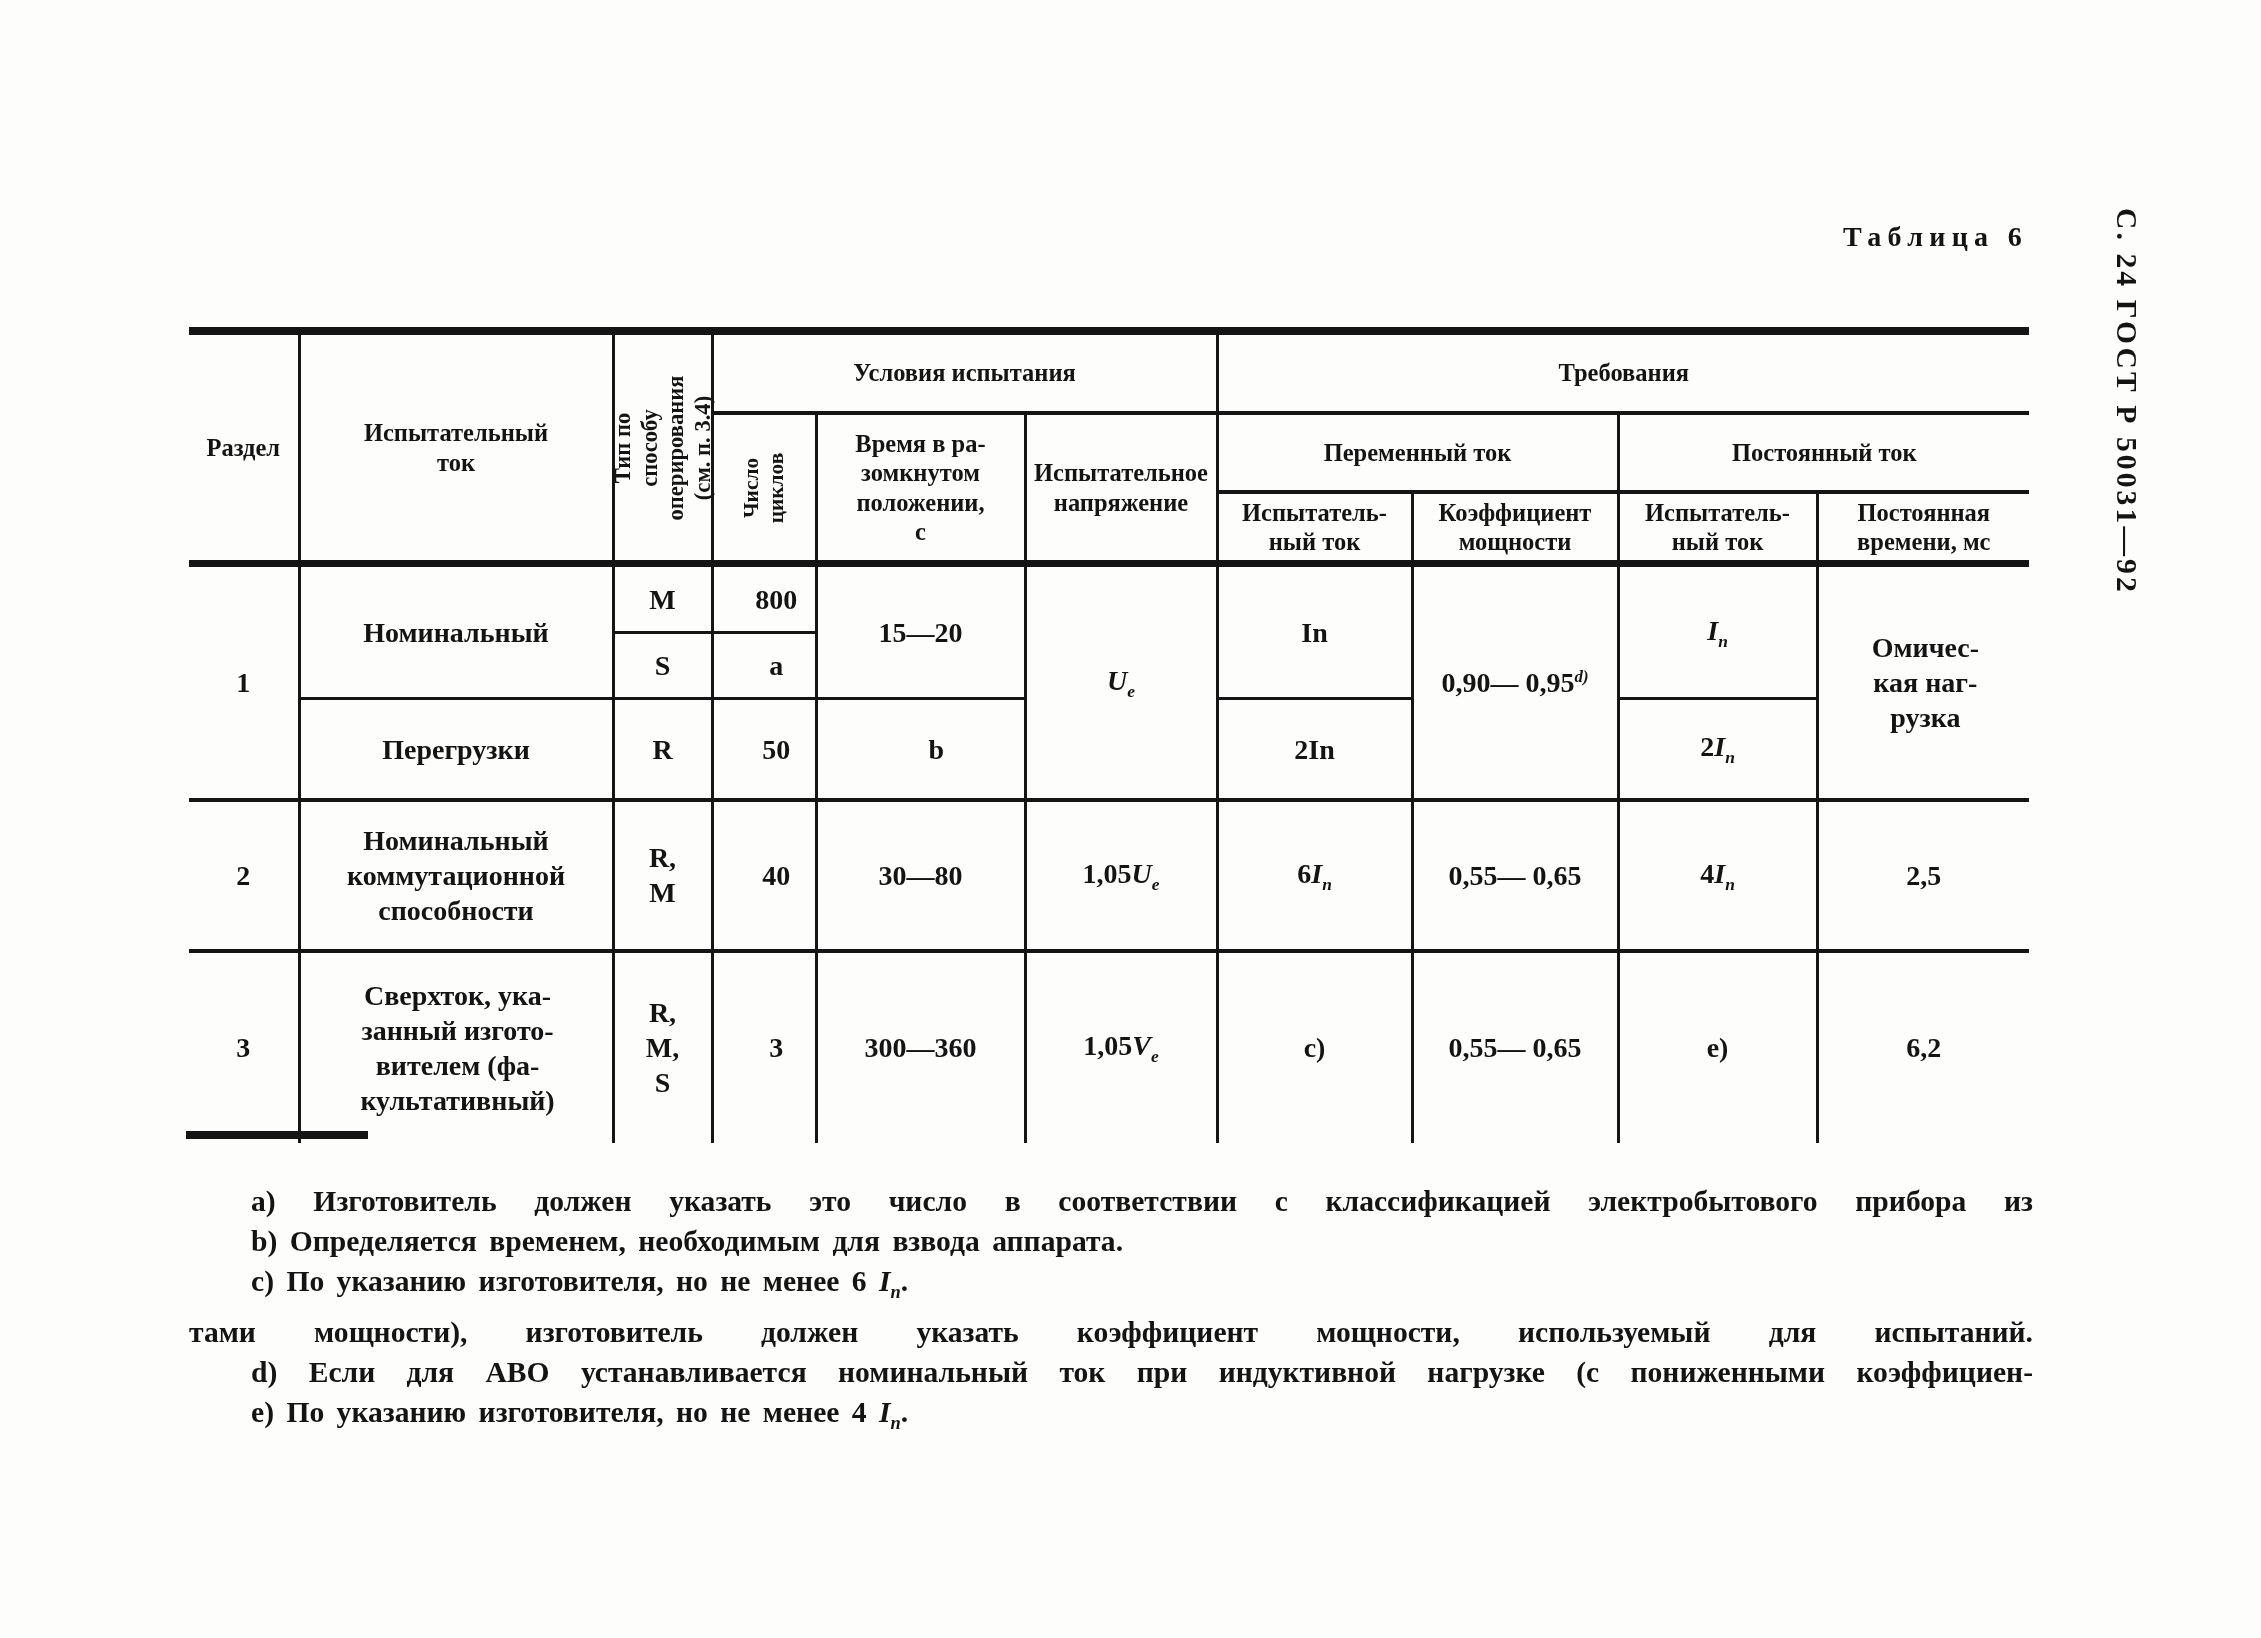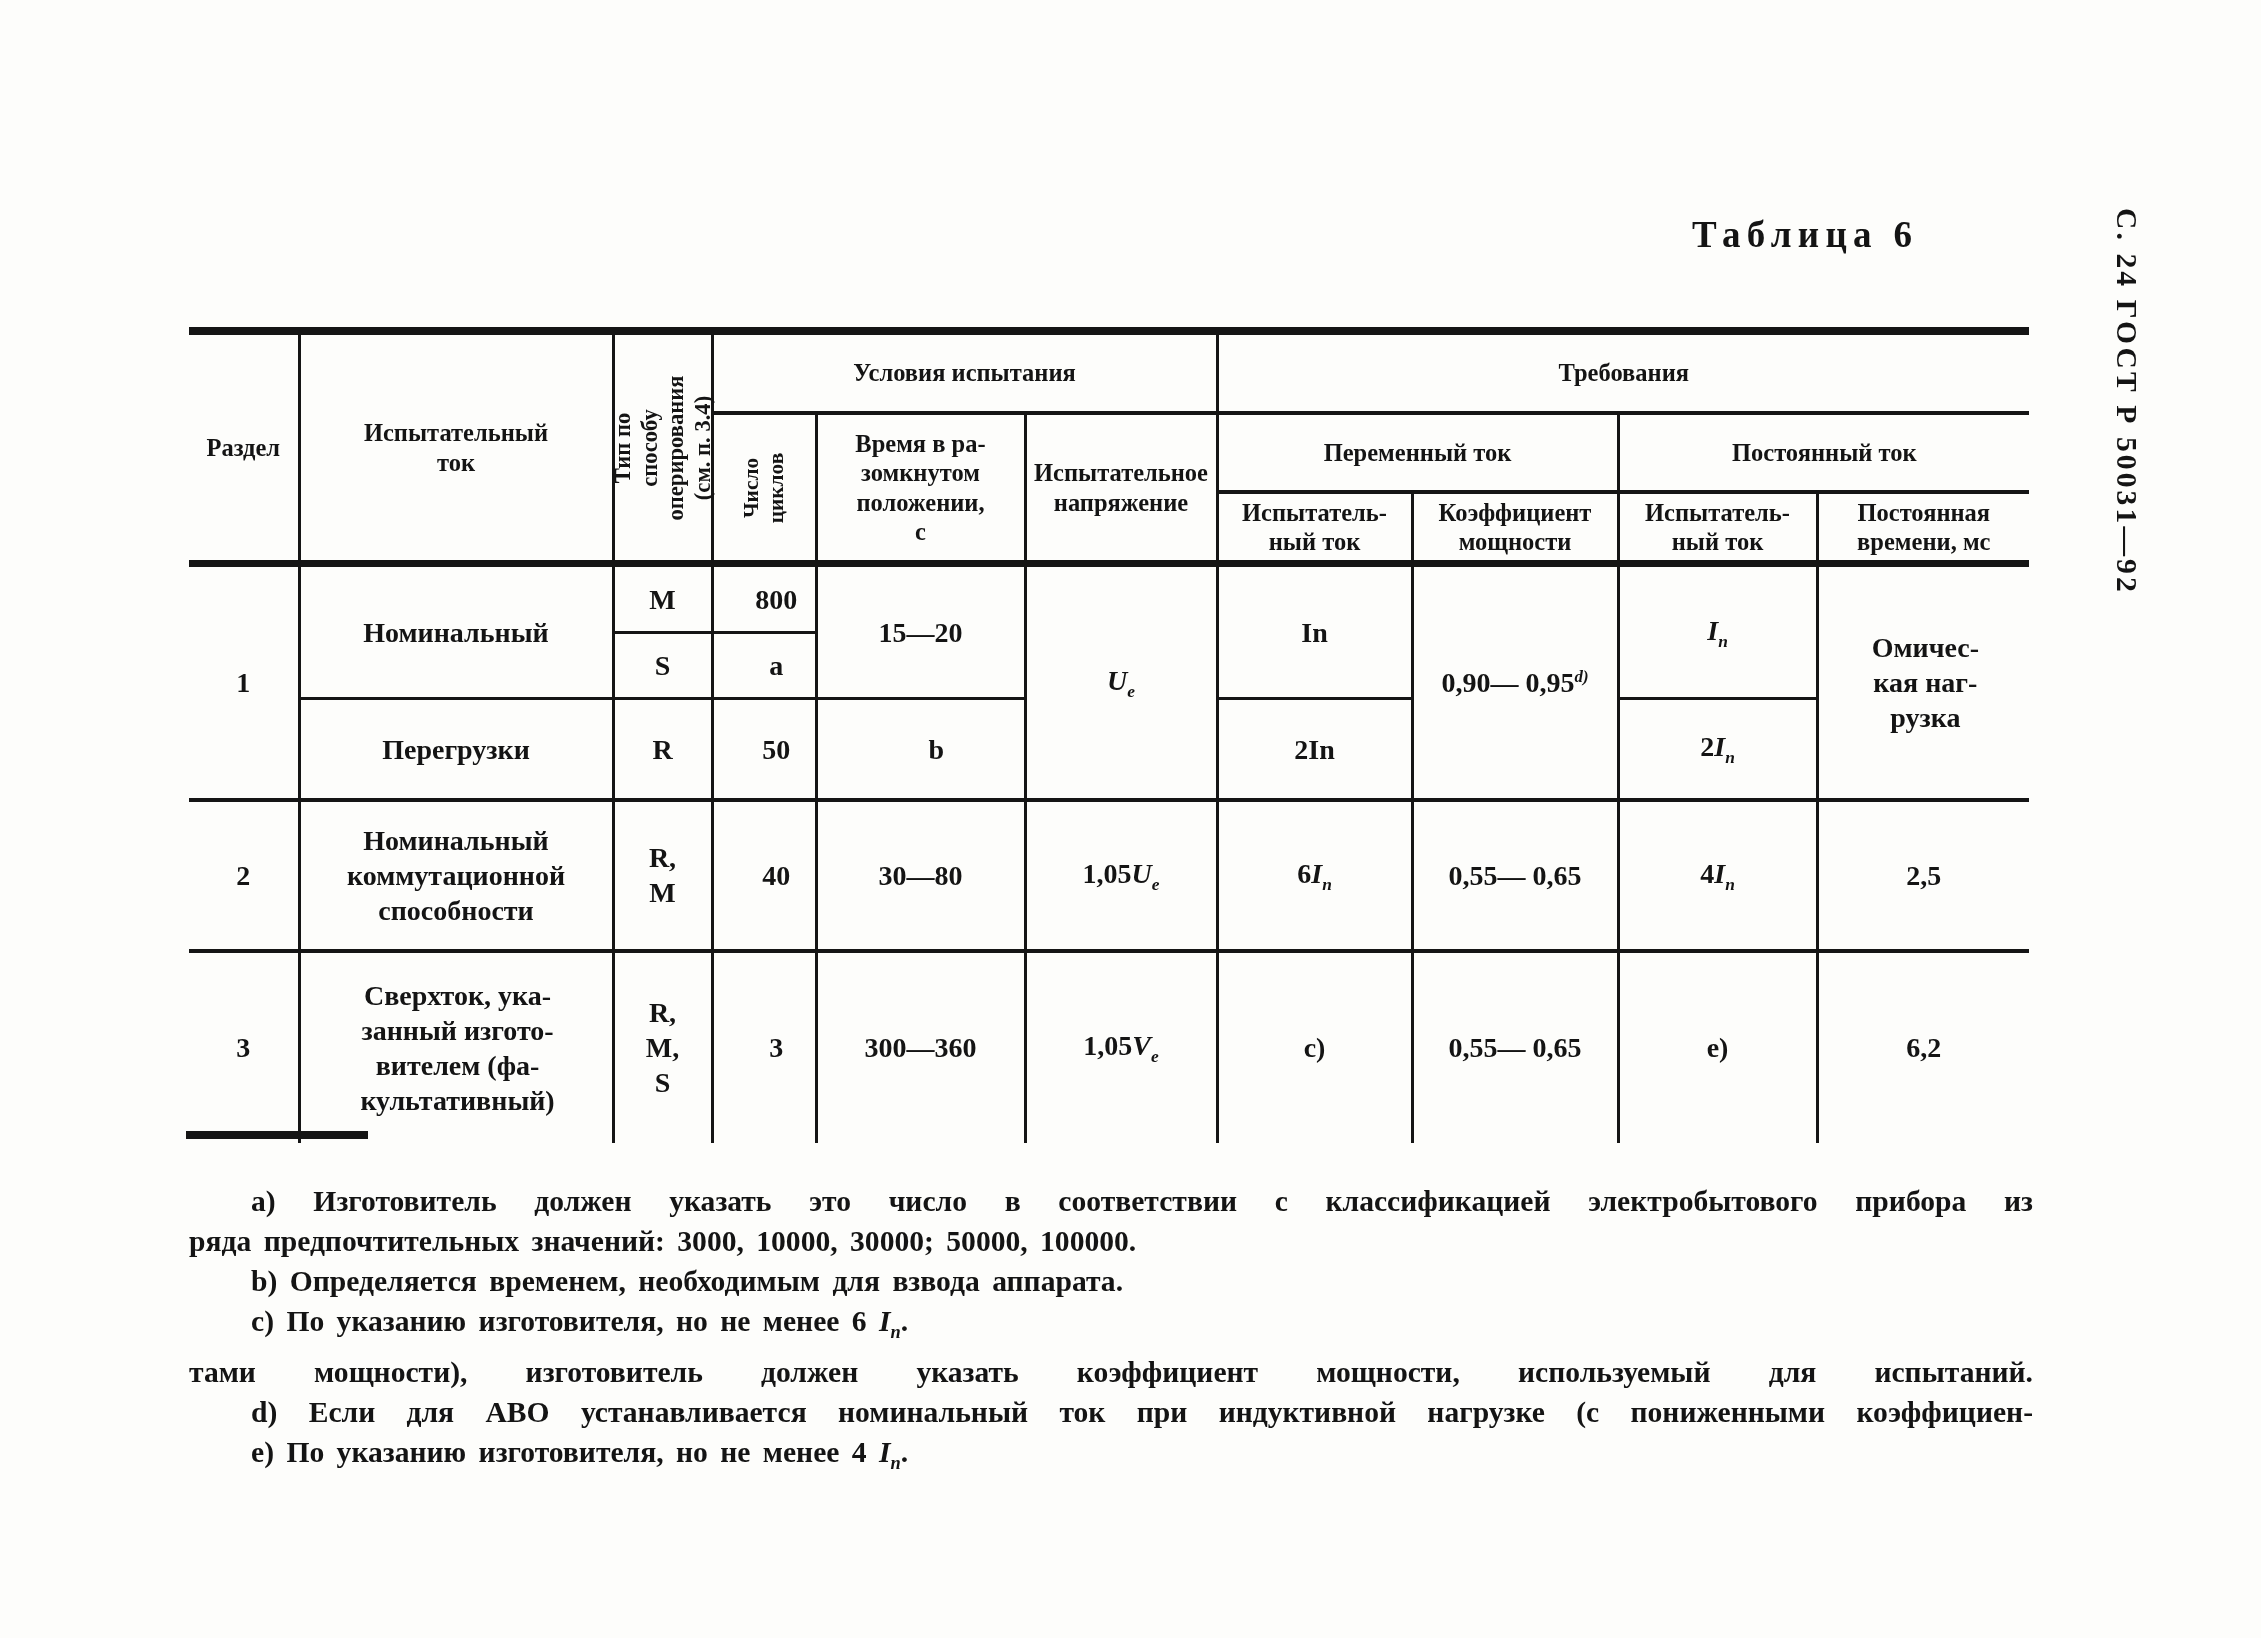--- a/index.html
+++ b/index.html
@@ -6,22 +6,22 @@
   .page{
     position:relative;
     width:2261px;height:1639px;
     background:#fdfdfb;
     font-family:"Liberation Serif","DejaVu Serif",serif;
     color:#141414;
     overflow:hidden;
   }
   
   .table-label{
-    position:absolute;top:213px;left:1692px;width:336px;
-    font-size:37px;font-weight:700;letter-spacing:6.3px;
+    position:absolute;top:221px;left:1692px;width:336px;
+    text-align:right;font-size:28px;font-weight:700;letter-spacing:6.3px;
     white-space:nowrap;
   }
   .side-note{
     position:absolute;top:208px;left:2143px;width:478px;height:38px;
     transform:rotate(90deg);transform-origin:top left;
     font-size:29.6px;font-weight:700;letter-spacing:3.1px;white-space:nowrap;
   }
   .page-title{
     position:absolute;top:257px;left:189px;width:1839px;
     text-align:center;font-size:31px;font-weight:700;
@@ -218,21 +218,20 @@
         <td class="section-top no-bottom">e)</td>
         <td class="section-top no-bottom col-last">6,2</td>
       </tr>
     </tbody>
   </table>
 
   <div class="bottom-seg"></div>
 
   <div class="footnotes">
     <div class="fn-line fn-just fn-ind">a) Изготовитель должен указать это число в соответствии с классификацией электробытового прибора из</div>
-    <div class="fn-line">ряда предпочтительных значений: 3000, 10000, 30000; 50000, 100000.</div>
     <div class="fn-line fn-ind">b) Определяется временем, необходимым для взвода аппарата.</div>
     <div class="fn-line fn-ind fn-sym"><span>c) По указанию изготовителя, но не менее 6 </span><i>I</i><sub>n</sub><span>.</span></div>
     <div class="fn-line fn-just">тами мощности), изготовитель должен указать коэффициент мощности, используемый для испытаний.</div>
     <div class="fn-line fn-just fn-ind">d) Если для АВО устанавливается номинальный ток при индуктивной нагрузке (с пониженными коэффициен-</div>
     <div class="fn-line fn-ind fn-sym"><span>e) По указанию изготовителя, но не менее 4 </span><i>I</i><sub>n</sub><span>.</span></div>
   </div>
 
 </div>
 
 

